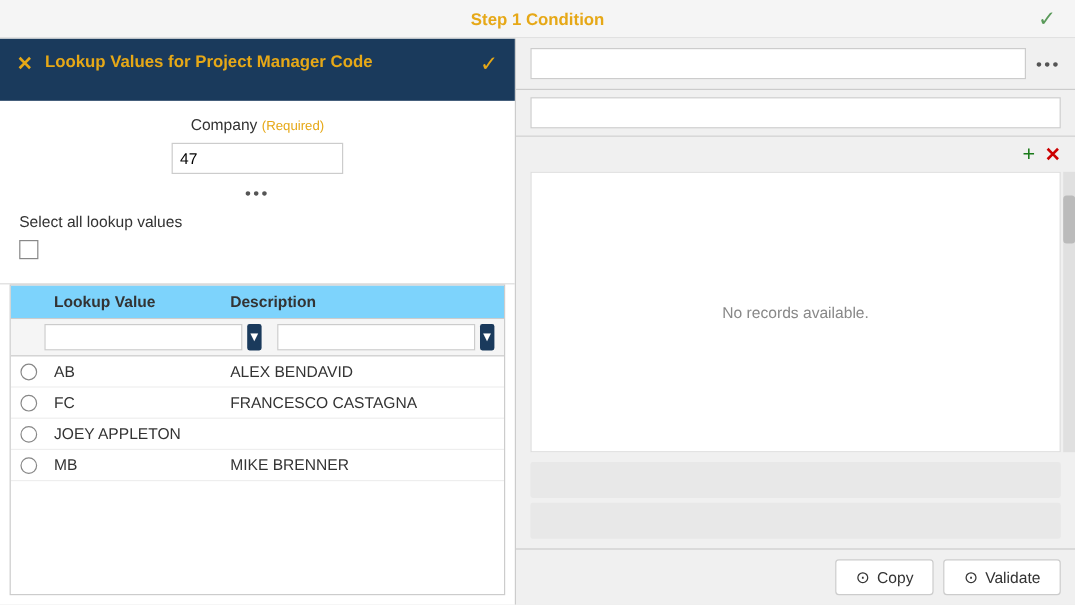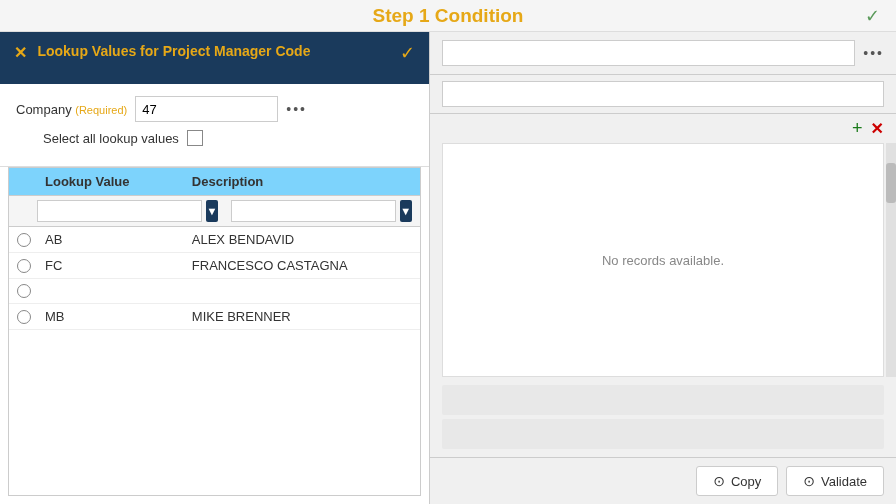--- a/index.html
+++ b/index.html
@@ -18,21 +18,21 @@
       border-bottom: 1px solid #ddd;
       height: 32px;
       display: flex;
       align-items: center;
       justify-content: center;
       position: relative;
     }
     .top-header-title {
       color: #e6a817;
       font-weight: bold;
-      font-size: 19px;
+      font-size: 14px;
     }
     .top-header-check {
       position: absolute;
       right: 16px;
       color: #5a9a5a;
       font-size: 18px;
     }
 
     
     .main-layout {
@@ -84,20 +84,21 @@
     
     .form-area {
       padding: 12px 16px;
       border-bottom: 1px solid #ddd;
     }
     .form-row {
       display: flex;
       align-items: center;
       gap: 8px;
       margin-bottom: 8px;
+      flex-direction: column;
     }
     .form-label {
       color: #333;
       font-size: 13px;
       min-width: 80px;
       text-align: right;
     }
     .form-label .required {
       color: #e6a817;
       font-size: 11px;
@@ -110,23 +111,22 @@
       height: 26px;
     }
     .more-btn {
       color: #555;
       font-size: 14px;
       cursor: pointer;
       letter-spacing: 2px;
     }
     .select-all-row {
       display: flex;
-      align-items: flex-end;
+      align-items: flex-start;
       gap: 8px;
-      margin-left: 27px;
     }
     .select-all-label {
       color: #333;
       font-size: 13px;
     }
     .checkbox-square {
       width: 16px;
       height: 16px;
       border: 1px solid #888;
       background: #fff;
@@ -431,20 +431,21 @@
           <div class="radio-cell">
               <div class="radio-btn"></div>
             </div>
           <div class="cell-lookup">FC</div>
           <div class="cell-desc">FRANCESCO CASTAGNA</div>
         </div>
         <div class="table-row">
           <div class="radio-cell">
               <div class="radio-btn"></div>
             </div>
+          <div class="cell-desc">JOEY APPLETON</div>
         </div>
         <div class="table-row">
           <div class="radio-cell">
               <div class="radio-btn"></div>
             </div>
           <div class="cell-lookup">MB</div>
           <div class="cell-desc">MIKE BRENNER</div>
         </div>
       </div>
     </div>

